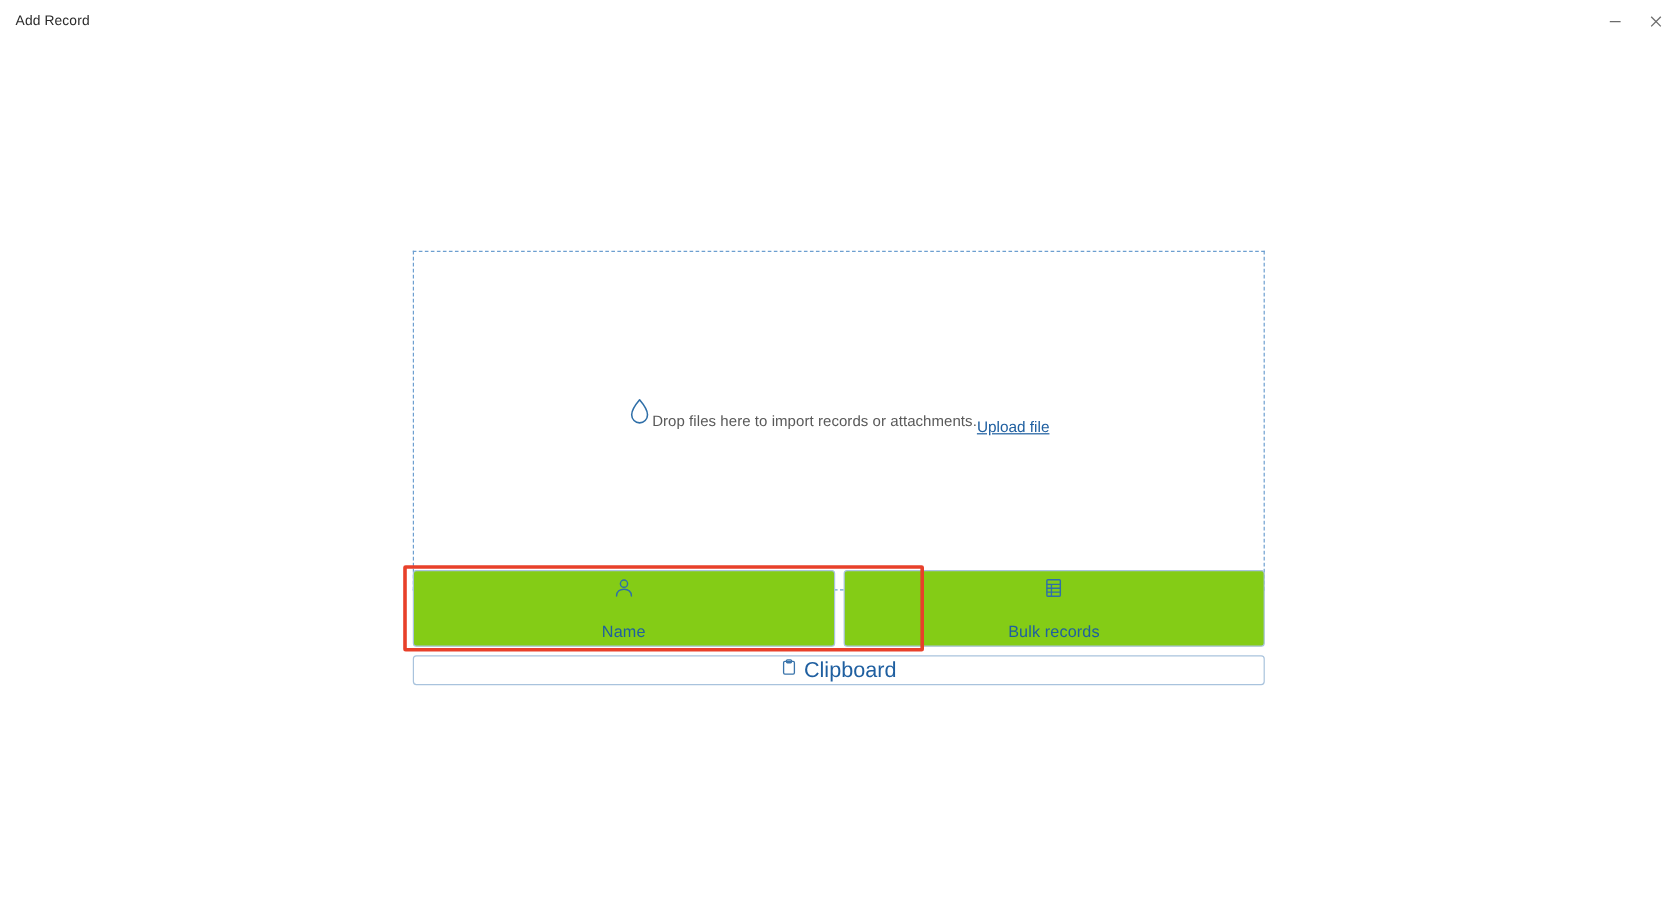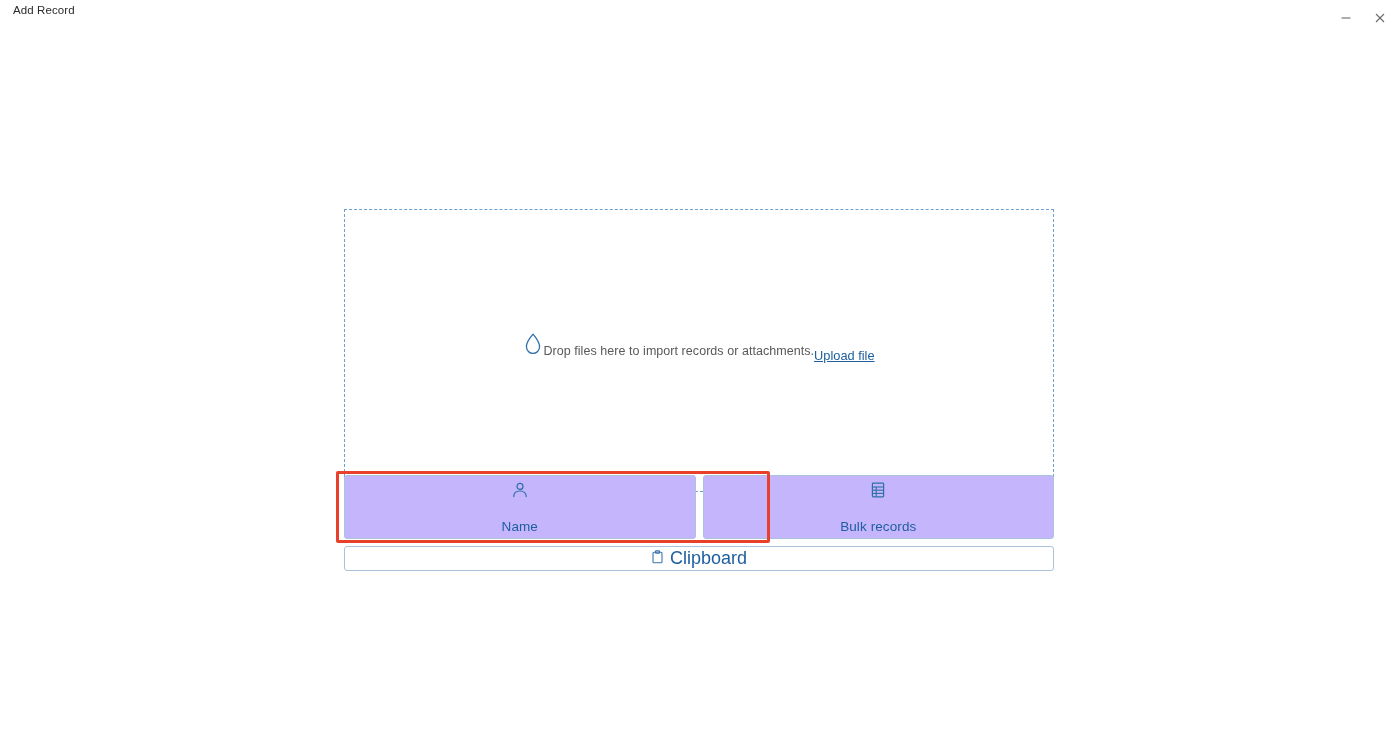--- a/index.html
+++ b/index.html
@@ -14,21 +14,21 @@
 
   
   .titlebar {
     position: absolute;
     top: 4px; left: 0;
     width: 1397px;
     height: 28px;
     background: #ffffff;
     border-bottom: 1px solid #b8b8b8;
     display: flex;
-    align-items: flex-start;
+    align-items: center;
   }
   .titlebar-title {
     margin-left: 13px;
     font-size: 11.5px;
     color: #2b2b2b;
     letter-spacing: .1px;
     user-select: none;
   }
   .titlebar-controls {
     position: absolute;
@@ -95,21 +95,21 @@
     top: 447px;           
     width: 710px;
     height: 64px;
     display: flex;
     gap: 7px;
   }
   .type-btn {
     flex: 1 1 0;
     border: 1px solid #a9c3dd;
     border-radius: 3px;
-    background: #c4b5fd;
+    background: #84cc16;
     display: flex;
     flex-direction: column;
     align-items: center;
     justify-content: center;
     gap: 20px;
     cursor: pointer;
     color: #1f5fa0;
   }
   .type-btn .ic {
     color: #2f6fa8;

